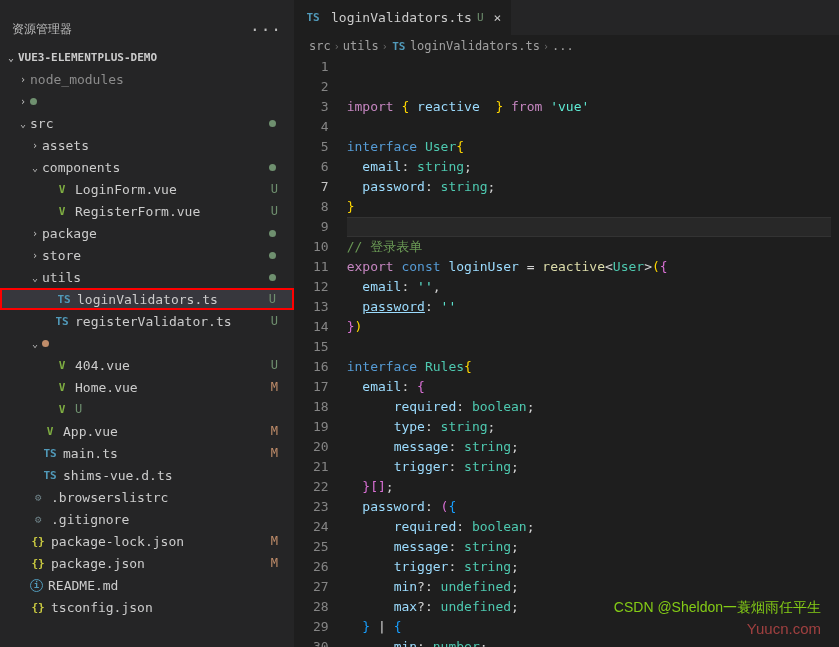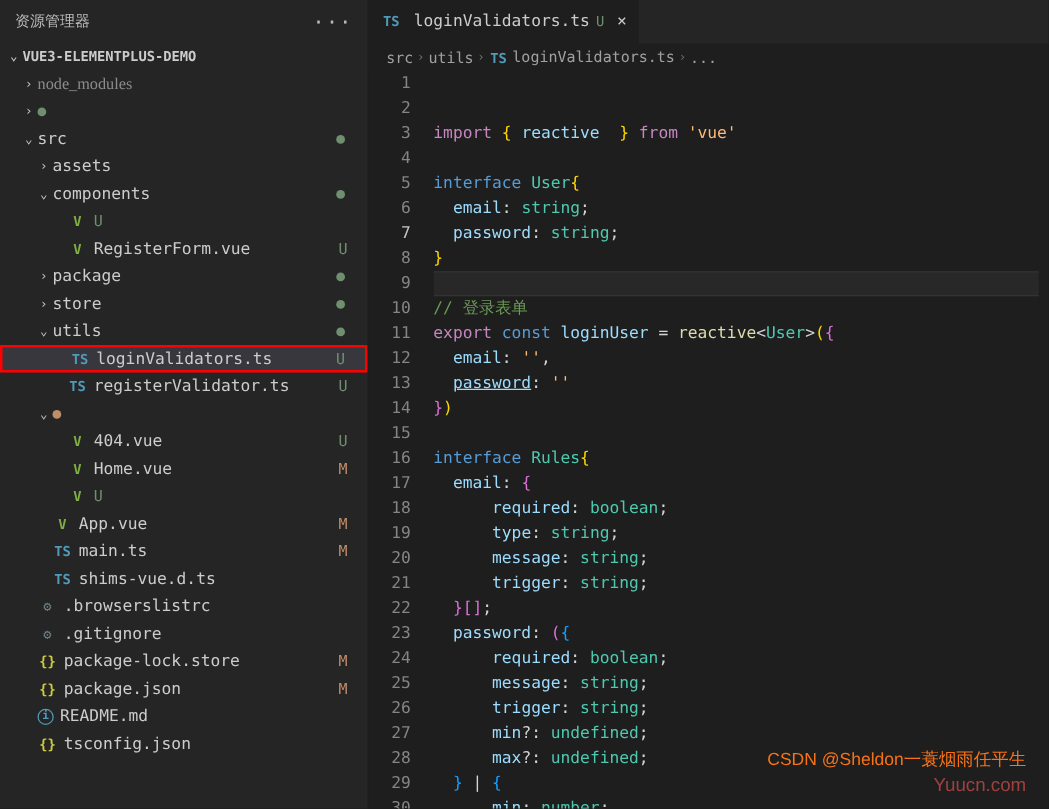--- a/index.html
+++ b/index.html
@@ -20,20 +20,21 @@
   flex-direction: column;
   border-right: 1px solid #1e1e1e;
 }
 .sidebar-header {
   display: flex;
   align-items: center;
   justify-content: space-between;
   padding: 8px 12px;
   color: #bbbbbb;
   font-size: 12px;
+  margin-top: 12px;
 }
 .ellipsis { color: #bbbbbb; cursor: pointer; font-size: 16px; letter-spacing: 1px; }
 .project-header {
   display: flex;
   align-items: center;
   padding: 4px 4px;
   font-size: 11px;
   font-weight: bold;
   color: #cccccc;
 }
@@ -68,21 +69,21 @@
   justify-content: center;
   font-size: 11px;
   font-weight: bold;
 }
 .icon-ts { color: #519aba; }
 .icon-vue { color: #7fae42; }
 .icon-json { color: #cbcb41; }
 .icon-info { color: #519aba; border: 1px solid #519aba; border-radius: 50%; width: 13px; height: 13px; font-size: 9px; }
 .icon-config { color: #6d8086; }
 .file-label { flex: 1; color: #cccccc; }
-.file-label.dim { color: #8c8c8c; font-family: Liberation Serif, serif; }
+.file-label.dim { color: #8c8c8c; }
 .status-letter {
   color: #6f906f;
   font-size: 12px;
   margin-right: 8px;
 }
 .status-letter.m { color: #c08d6a; }
 .status-dot {
   width: 7px;
   height: 7px;
   border-radius: 50%;
@@ -145,31 +146,31 @@
   position: relative;
 }
 .code-line { height: 20px; }
 .code-line.current { background: #282828; border: 1px solid #333; border-left: none; border-right: none; }
 .kw-purple { color: #c586c0; }
 .kw-blue { color: #569cd6; }
 .kw-type { color: #4ec9b0; }
 .kw-var { color: #9cdcfe; }
 .kw-var-u { color: #9cdcfe; text-decoration: underline; }
 .kw-func { color: #dcdcaa; }
-.kw-str { color: #fdba74; }
+.kw-str { color: #5eead4; }
 .kw-comment { color: #6a9955; }
 .kw-brace-y { color: #ffd700; }
 .kw-brace-p { color: #da70d6; }
 .kw-brace-b { color: #179fff; }
 .kw-prop { color: #9cdcfe; }
 .watermark1 {
   position: absolute;
   right: 10px;
   bottom: 30px;
-  color: #f97316;
+  color: #84cc16;
   font-size: 14px;
   font-family: sans-serif;
 }
 .watermark2 {
   position: absolute;
   right: 10px;
   bottom: 8px;
   color: #a04040;
   font-size: 15px;
   font-family: sans-serif;
@@ -211,20 +212,21 @@
         <span class="file-label">assets</span>
       </div>
       <div class="tree-item" style="padding-left: 28px;">
         <span class="chevron">⌄</span>
         <span class="file-label">components</span>
         <span class="status-dot dot-green"></span>
       </div>
       <div class="tree-item" style="padding-left: 40px;">
         <span class="chevron"></span>
         <span class="icon icon-vue">V</span>
+        <span class="file-label">LoginForm.vue</span>
         <span class="status-letter">U</span>
       </div>
       <div class="tree-item" style="padding-left: 40px;">
         <span class="chevron"></span>
         <span class="icon icon-vue">V</span>
         <span class="file-label">RegisterForm.vue</span>
         <span class="status-letter">U</span>
       </div>
       <div class="tree-item" style="padding-left: 28px;">
         <span class="chevron">›</span>
@@ -297,21 +299,21 @@
         <span class="file-label">.browserslistrc</span>
       </div>
       <div class="tree-item" style="padding-left: 16px;">
         <span class="chevron"></span>
         <span class="icon icon-config">⚙</span>
         <span class="file-label">.gitignore</span>
       </div>
       <div class="tree-item" style="padding-left: 16px;">
         <span class="chevron"></span>
         <span class="icon icon-json">{}</span>
-        <span class="file-label">package-lock.store</span>
+        <span class="file-label">package-lock.json</span>
         <span class="status-letter m">M</span>
       </div>
       <div class="tree-item" style="padding-left: 16px;">
         <span class="chevron"></span>
         <span class="icon icon-json">{}</span>
         <span class="file-label">package.json</span>
         <span class="status-letter m">M</span>
       </div>
       <div class="tree-item" style="padding-left: 16px;">
         <span class="chevron"></span>

